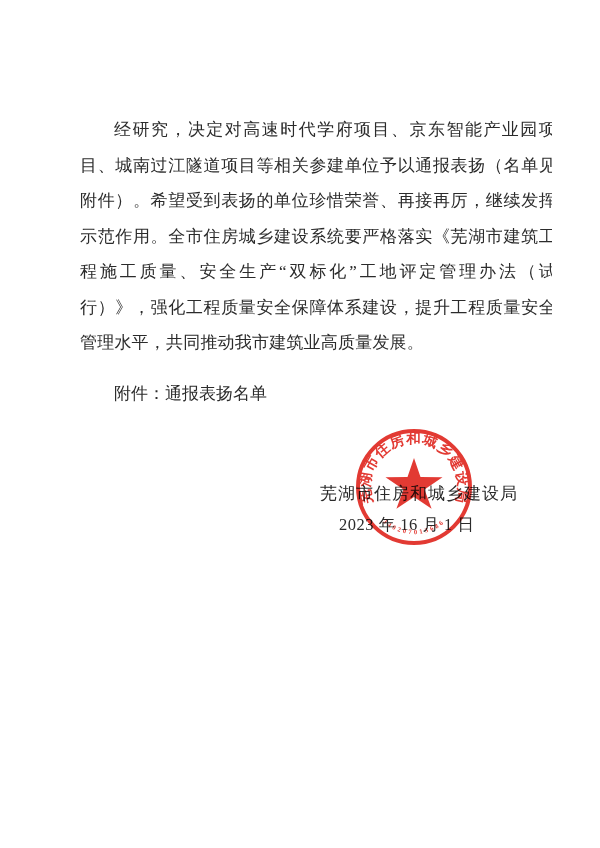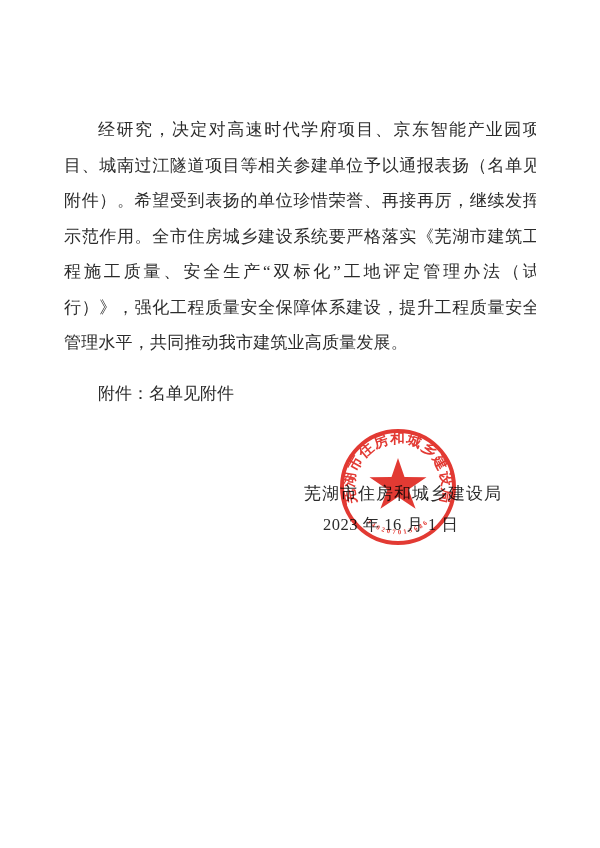--- a/index.html
+++ b/index.html
@@ -8,20 +8,21 @@
     background: #ffffff;
   }
   .page {
     position: relative;
     width: 536px;
     height: 848px;
     background: #ffffff;
     overflow: hidden;
     font-family: "Liberation Serif", serif;
     color: #2b2b2b;
+    margin-left: 16px;
   }
   .body-text {
     position: absolute;
     left: 64px;
     top: 112px;
     width: 476px;
     font-size: 17px;
     line-height: 35.5px;
     text-align: justify;
     letter-spacing: 0.2px;
@@ -71,21 +72,21 @@
 </style>
 </head>
 <body>
 
 <div class="page">
 
   <div class="body-text">
     <p>经研究，决定对高速时代学府项目、京东智能产业园项目、城南过江隧道项目等相关参建单位予以通报表扬（名单见附件）。希望受到表扬的单位珍惜荣誉、再接再厉，继续发挥示范作用。全市住房城乡建设系统要严格落实《芜湖市建筑工程施工质量、安全生产“双标化”工地评定管理办法（试行）》，强化工程质量安全保障体系建设，提升工程质量安全管理水平，共同推动我市建筑业高质量发展。</p>
   </div>
 
-  <div class="attachment-line">附件：名单见附件</div>
+  <div class="attachment-line">附件：通报表扬名单</div>
 
   <div class="signature-line">芜湖市住房和城乡建设局</div>
 
   <div class="date-line">2023 年 16 月 1 日</div>
 
   <svg class="seal" viewBox="0 0 160 150" xmlns="http://www.w3.org/2000/svg">
     <defs>
       <path id="sealArcTop" d="M 38.7 88 A 44 44 0 1 1 121.3 88" fill="none"></path>
       <path id="sealArcBottom" d="M 35.8 89.1 A 47 47 0 0 0 124.2 89.1" fill="none"></path>
     </defs>

